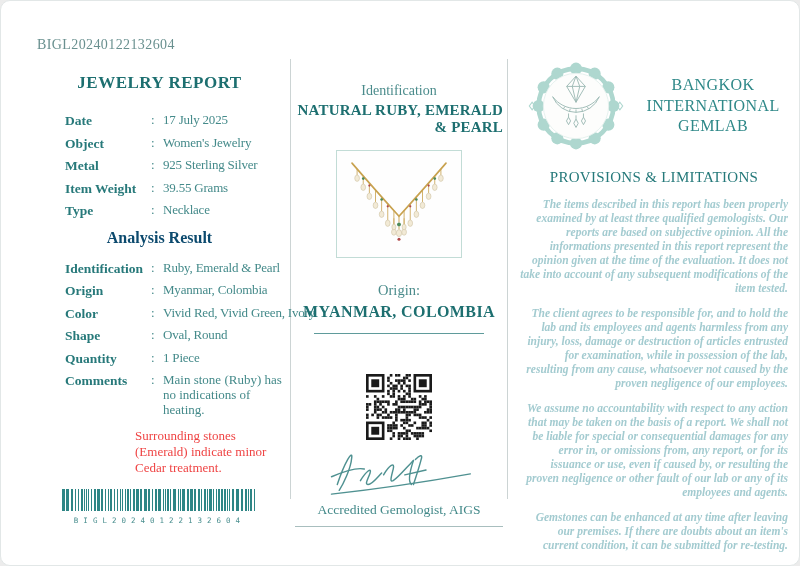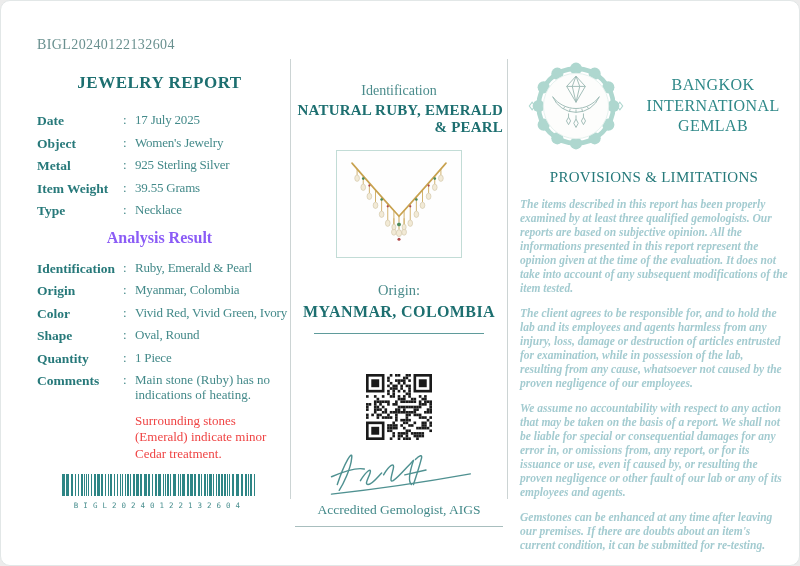--- a/index.html
+++ b/index.html
@@ -7,48 +7,48 @@
   .card{position:relative;width:800px;height:566px;box-sizing:border-box;background:#ffffff;
     border:1px solid #e2e7e7;border-radius:10px;overflow:hidden;}
   .report-number{position:absolute;top:36px;left:36px;font-size:14px;color:#69908f;letter-spacing:.4px;}
   .columns{position:absolute;top:58px;left:0;right:0;bottom:0;display:flex;}
   .col{box-sizing:border-box;}
   .col-left{width:290px;padding:0 8px 0 36px;border-right:1px solid #ccd4d4;height:440px;}
   .col-mid{width:246px;padding:0 4px;border-right:1px solid #ccd4d4;height:440px;text-align:center;}
   .col-right{flex:1;padding:0 16px 0 12px;}
   h1.jr-title{margin:14px 0 0;text-align:center;font-size:17px;font-weight:bold;color:#1d6f70;letter-spacing:.5px;}
   .rows{margin-top:20px;}
-  .row{display:flex;margin-bottom:7px;line-height:1.15;}
+  .row{display:flex;margin-bottom:7px;line-height:1.15;margin-left:28px;}
   .lbl{width:86px;flex:none;font-weight:bold;font-size:13.5px;color:#27797a;}
   .colon{width:12px;flex:none;font-size:13px;color:#448a8a;}
   .colon::before{content:":";}
   .val{font-size:13px;color:#448a8a;white-space:nowrap;letter-spacing:-.2px;}
   .val.wrap{white-space:normal;letter-spacing:0;}
-  h2.analysis-title{margin:10px 0 0;text-align:center;font-size:16px;font-weight:bold;color:#8b5cf6;}
+  h2.analysis-title{margin:10px 0 0;text-align:center;font-size:16px;font-weight:bold;color:#0c4a6e;}
   .rows.analysis{margin-top:14px;}
   .extra-comment{margin:10px 0 0 98px;font-size:13px;color:#ef4444;line-height:1.25;width:150px;}
   .barcode-wrap{margin-top:12px;text-align:center;}
   .barcode-digits{font-family:"DejaVu Sans Mono",monospace;font-size:7.5px;color:#4a8f8f;letter-spacing:5px;margin-top:1px;}
   
   .mid-label{margin-top:24px;font-size:14px;color:#4a8b8b;}
   .mid-title{margin-top:3px;font-size:15px;font-weight:bold;color:#1d6f70;letter-spacing:.2px;text-align:right;}
   .photo-box{width:124px;height:106px;margin:14px auto 0;border:1px solid #c2dcd6;background:#fefefe;
     display:flex;align-items:center;justify-content:center;}
   .origin-label{margin-top:24px;font-size:14.5px;color:#4a8b8b;}
   .origin-value{margin-top:4px;font-size:16px;font-weight:bold;color:#1d6f70;letter-spacing:.4px;}
   .rule{border-top:1.5px solid #5f9b9b;width:170px;margin:12px auto 0;}
   .qr{margin-top:40px;}
   .signature-svg{margin-top:0;}
   .gemologist{font-size:13.5px;color:#448a8a;margin-top:0;text-align:center;}
   .sig-rule{border-top:1px solid #a8bebe;width:208px;margin-top:8px;}
   
   .lab-header{display:flex;align-items:center;margin-top:0;}
   .lab-name{width:150px;margin-left:6px;text-align:center;font-size:16px;color:#2e8888;line-height:1.3;letter-spacing:.4px;}
   h3.provisions-title{margin:16px 0 0;text-align:center;font-size:15px;font-weight:normal;color:#25797a;letter-spacing:.3px;}
-  .provision{margin:11px 0 0;text-align:left;font-size:11.5px;line-height:1.22;
+  .provision{margin:11px 0 0;text-align:right;font-size:11.5px;line-height:1.22;
     font-style:italic;font-weight:600;color:#a3cbd0;}
 </style>
 </head>
 <body>
 
 <div class="card">
 
   <div class="report-number">BIGL20240122132604</div>
 
   <div class="columns">

